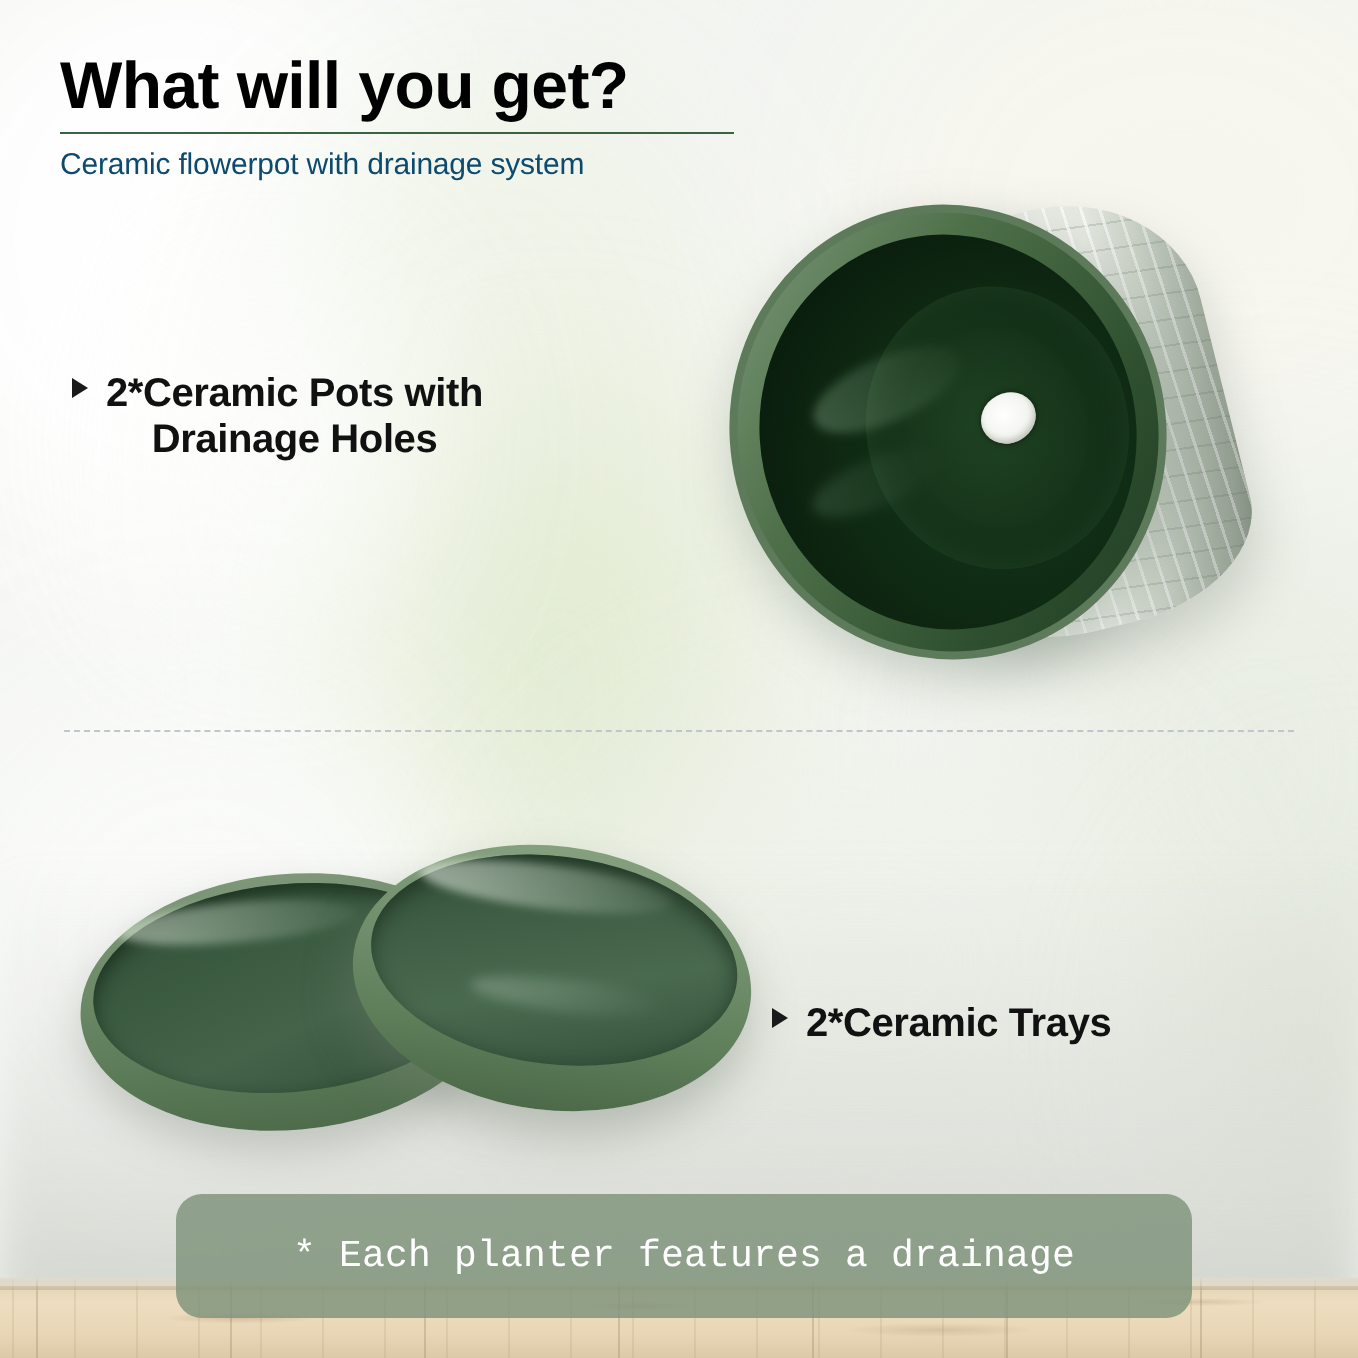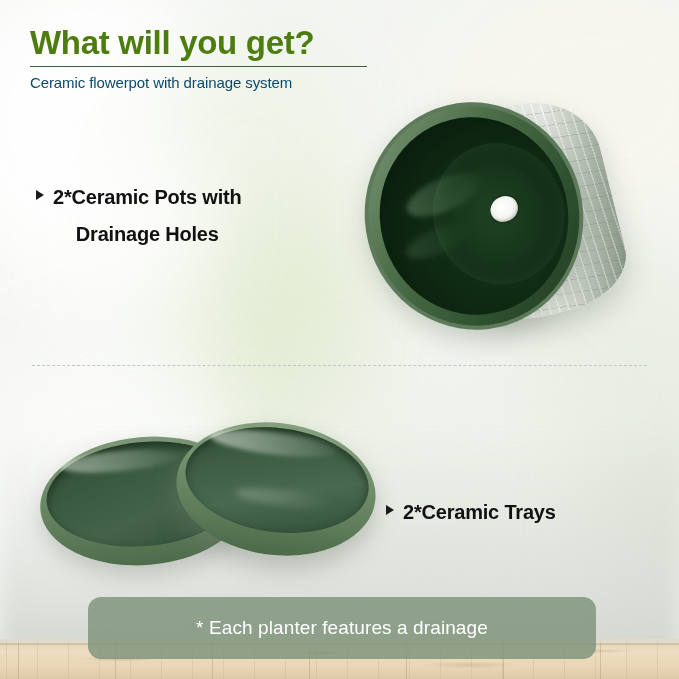--- a/index.html
+++ b/index.html
@@ -78,21 +78,21 @@
   .floor-top-blur {
     position: absolute; left: 0; top: 0; width: 679px; height: 7px;
     background: linear-gradient(180deg, rgba(225,226,218,.85), rgba(225,214,190,0));
   }
 
   
   .header { position: absolute; left: 30px; top: 24px; }
   .title {
     font-size: 33px;
     font-weight: bold;
-    color: #4d7c0f;
+    color: #000000;
     letter-spacing: -0.3px;
     line-height: 1.15;
     white-space: nowrap;
   }
   .title-rule {
     width: 337px;
     height: 1px;
     background: #3a6342;
     margin-top: 4px;
   }
@@ -123,21 +123,20 @@
     border-bottom: 5.5px solid transparent;
     margin-right: 9px;
     position: relative;
     top: -4px;
   }
   .feature-line2 {
     font-size: 20px;
     font-weight: bold;
     color: #111111;
     letter-spacing: -0.2px;
-    margin-top: 14px;
     margin-left: 17px;
     white-space: nowrap;
   }
   #feature-pots { left: 36px; top: 186px; text-align: center; }
   #feature-trays { left: 386px; top: 477px; margin-top: 24px; }
 
   
   .divider {
     position: absolute;
     left: 32px; top: 365px;
@@ -309,20 +308,21 @@
     align-items: center;
     justify-content: center;
     text-align: center;
   }
   .note-text {
     color: #ffffff;
     font-size: 19px;
     line-height: 1.28;
     letter-spacing: 0.1px;
     padding: 0 18px;
+    font-family: Liberation Mono, monospace;
   }
 </style>
 </head>
 <body>
 
 <div id="infographic">
 
   <div class="bg-base">
     <div class="bg-blob blob-a"></div>
     <div class="bg-blob blob-b"></div>

